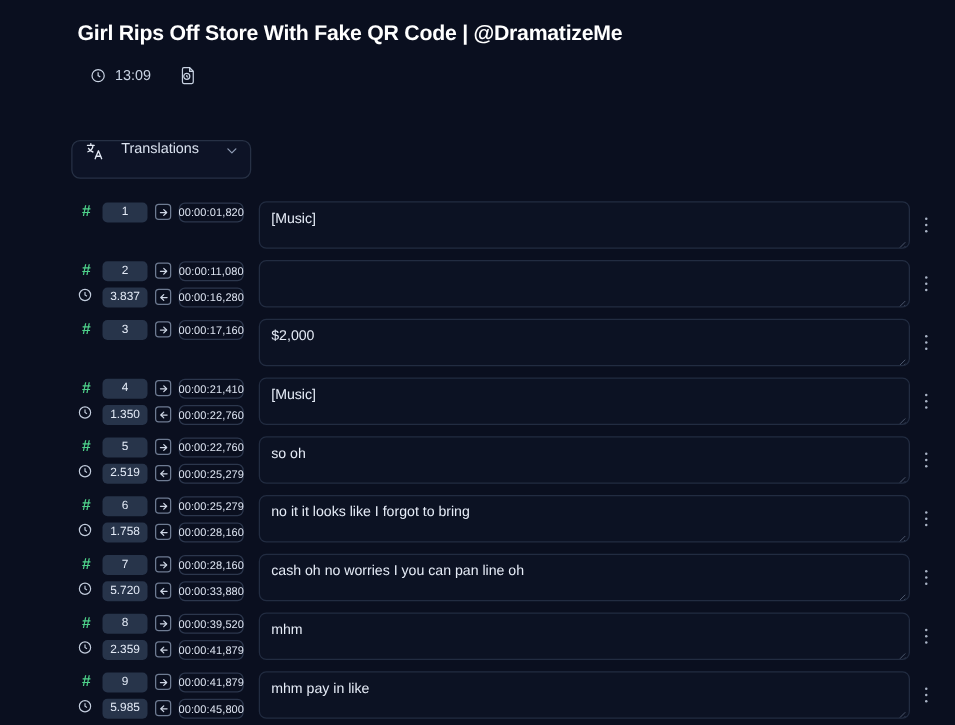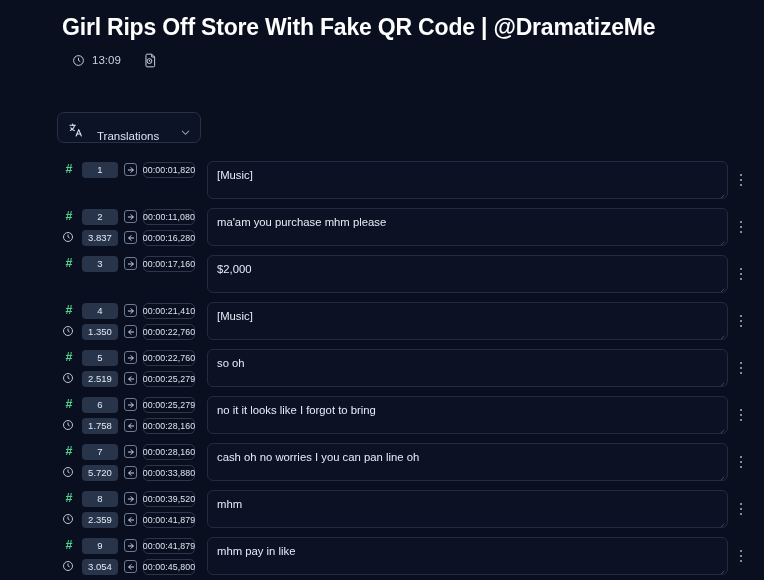--- a/index.html
+++ b/index.html
@@ -23,60 +23,60 @@
     position: relative;
     overflow: hidden;
   }
 
   
   .header {
     padding: 14px 0 0 62px;
   }
 
   .page-title {
-    font-size: 23px;
+    font-size: 17px;
     font-weight: bold;
     color: #ffffff;
     letter-spacing: -0.2px;
     line-height: 26px;
     white-space: nowrap;
   }
 
   .meta-row {
     display: flex;
     align-items: center;
     gap: 22px;
     margin-top: 13px;
     padding-left: 10px;
   }
 
   .meta-item {
     display: flex;
-    align-items: flex-start;
+    align-items: center;
     gap: 7px;
     color: #c9d3e3;
     font-size: 11.5px;
   }
 
   .meta-item svg { display: block; }
 
   
   .toolbar {
     margin-top: 44px;
     padding-left: 57px;
   }
 
   .translations-select {
     width: 144px;
     height: 31px;
     border: 1px solid #273145;
     border-radius: 7px;
     background: #0d1326;
     display: flex;
-    align-items: flex-end;
+    align-items: flex-start;
     padding: 0 9px 0 10px;
     gap: 9px;
     cursor: pointer;
   }
 
   .translations-label {
     flex: 1;
     font-size: 11.5px;
     color: #dbe3f0;
     text-align: left;
@@ -341,21 +341,20 @@
             <span class="arrow-box">
               <svg width="8" height="8" viewBox="0 0 24 24" fill="none" stroke="currentColor" stroke-width="3" stroke-linecap="round" stroke-linejoin="round">
                 <path d="M20 12H6"></path>
                 <path d="M12 5l-7 7 7 7"></path>
               </svg>
             </span>
             <span class="tc">00:00:16,280</span>
           </div>
         </div>
         <div class="text-field">
-          <div class="txt">ma'am you purchase mhm please</div>
           <span class="resize-grip"><svg width="8" height="8" viewBox="0 0 10 10" stroke="currentColor" stroke-width="1">
               <path d="M9 1L1 9"></path>
               <path d="M9 5L5 9"></path>
             </svg></span>
         </div>
         <div class="kebab">
           <span class="dots">
             <i></i>
             <i></i>
             <i></i>
@@ -631,21 +630,21 @@
                 <path d="M12 5l7 7-7 7"></path>
               </svg>
             </span>
             <span class="tc">00:00:41,879</span>
           </div>
           <div class="time-line">
             <span class="lead-icon clock-ic"><svg width="12" height="12" viewBox="0 0 24 24" fill="none" stroke="currentColor" stroke-width="1.9">
                 <circle cx="12" cy="12" r="9"></circle>
                 <path d="M12 7v5l3.2 2"></path>
               </svg></span>
-            <span class="pill">3.054</span>
+            <span class="pill">5.985</span>
             <span class="arrow-box">
               <svg width="8" height="8" viewBox="0 0 24 24" fill="none" stroke="currentColor" stroke-width="3" stroke-linecap="round" stroke-linejoin="round">
                 <path d="M20 12H6"></path>
                 <path d="M12 5l-7 7 7 7"></path>
               </svg>
             </span>
             <span class="tc">00:00:45,800</span>
           </div>
         </div>
         <div class="text-field">

